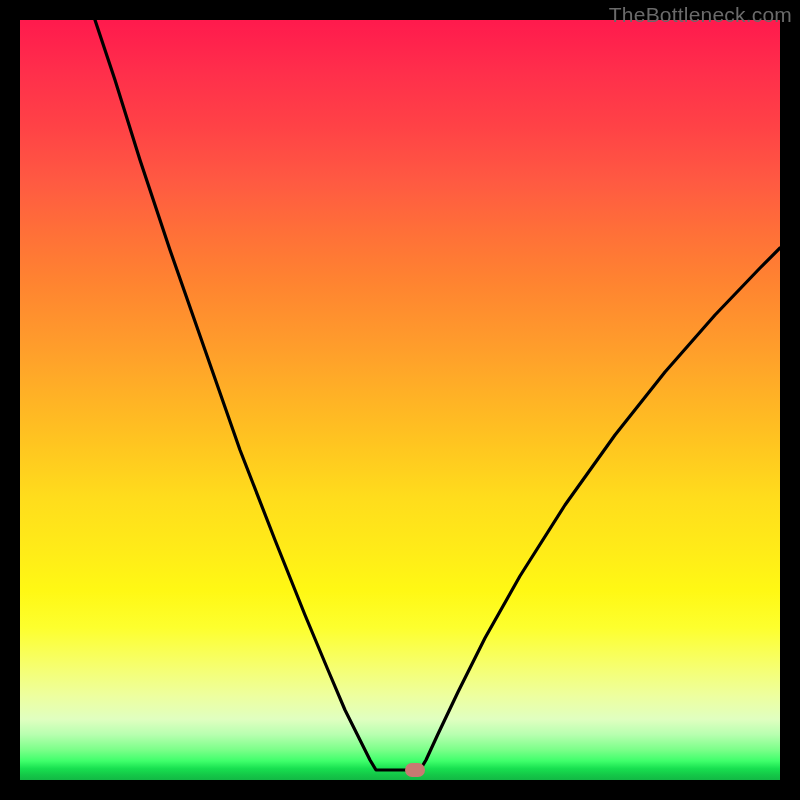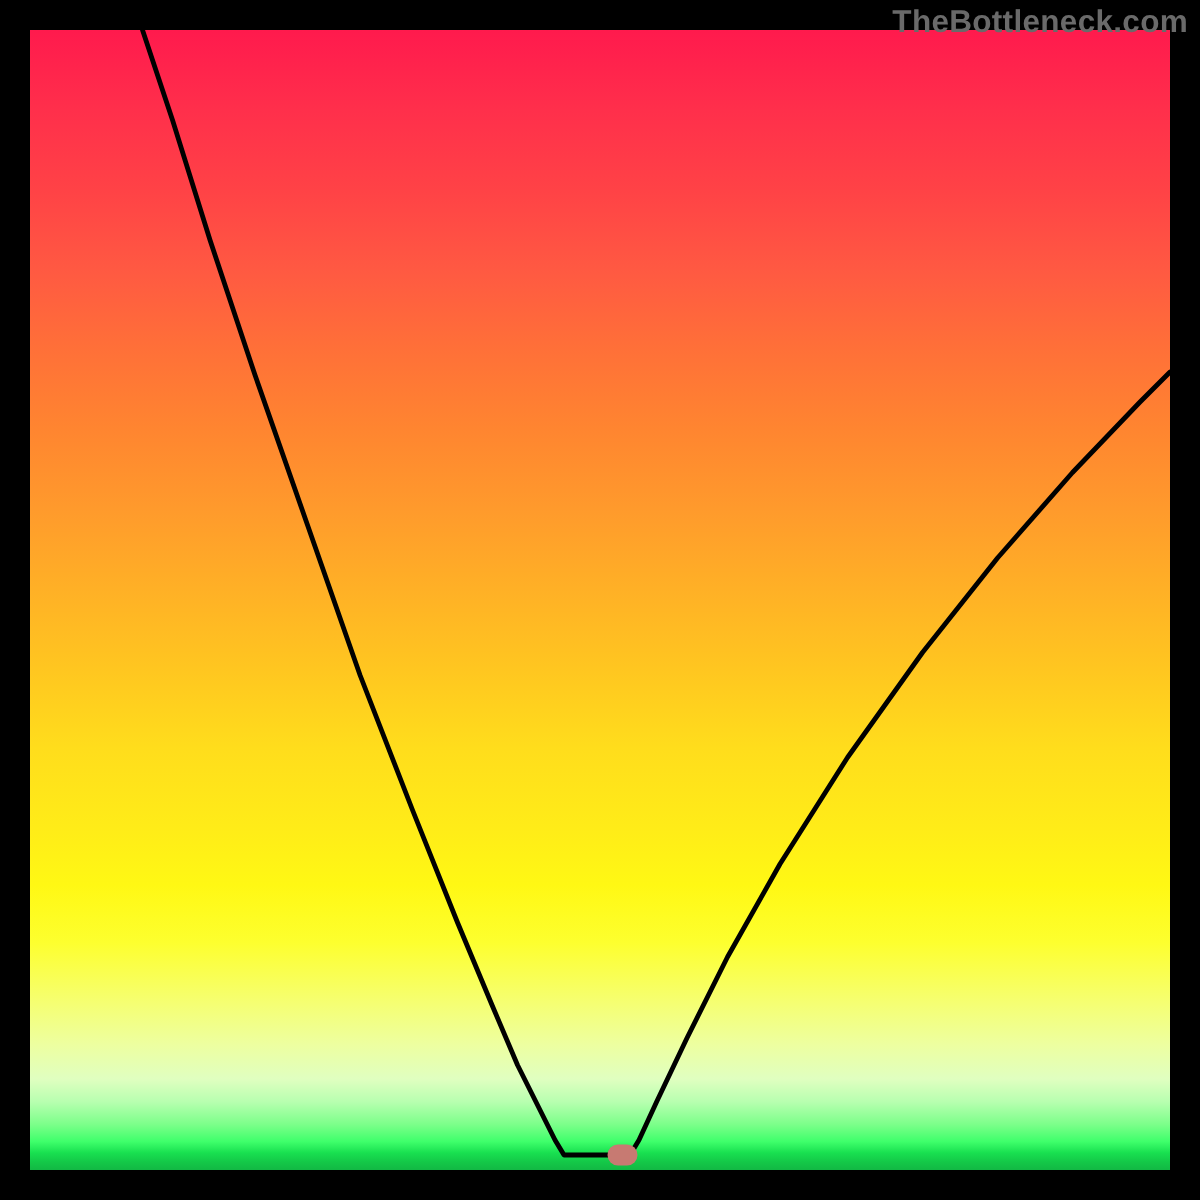--- a/index.html
+++ b/index.html
@@ -64,21 +64,21 @@
     border-radius: 7px;
     background: #c77a72;
     transform: translate(-50%, -50%);
   }
   .watermark {
     position: absolute;
     top: 3px;
     right: 8px;
     color: #6a6a6a;
     font-size: 21px;
-    font-weight: 700;
+    font-weight: 400;
     letter-spacing: 0.2px;
   }
 </style>
 </head>
 <body>
 
 <div class="frame">
   <div class="gradient-bg"></div>
   <svg class="curve-svg" viewBox="0 0 760 760" preserveAspectRatio="none">
     <path id="curve-path" fill="none" stroke="#000000" stroke-width="3.2" stroke-linecap="round" stroke-linejoin="round" d="M75 0 L95 60 L120 140 L150 230 L185 330 L220 430 L255 520 L285 595 L308 650 L325 690 L340 720 L350 740 L356 750 L356 750 L400 750 L400 750 L406 740 L418 714 L438 672 L465 618 L500 556 L545 485 L595 415 L645 352 L695 295 L740 248 L760 228 "></path>

